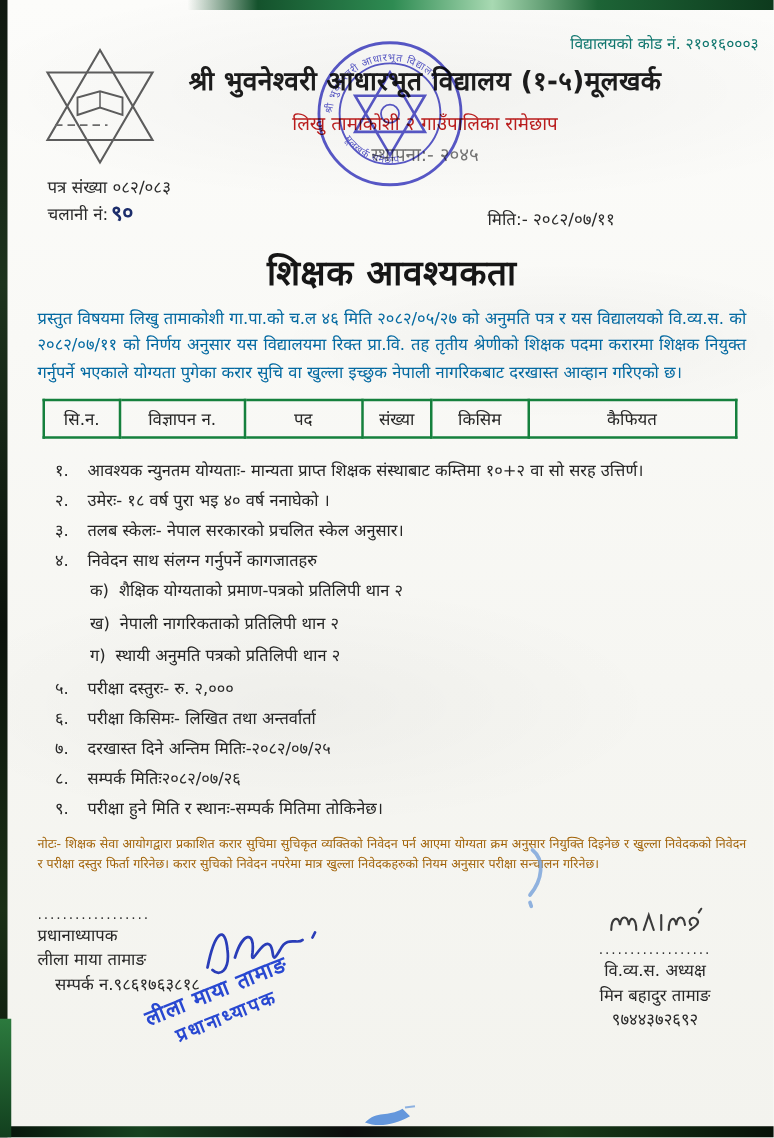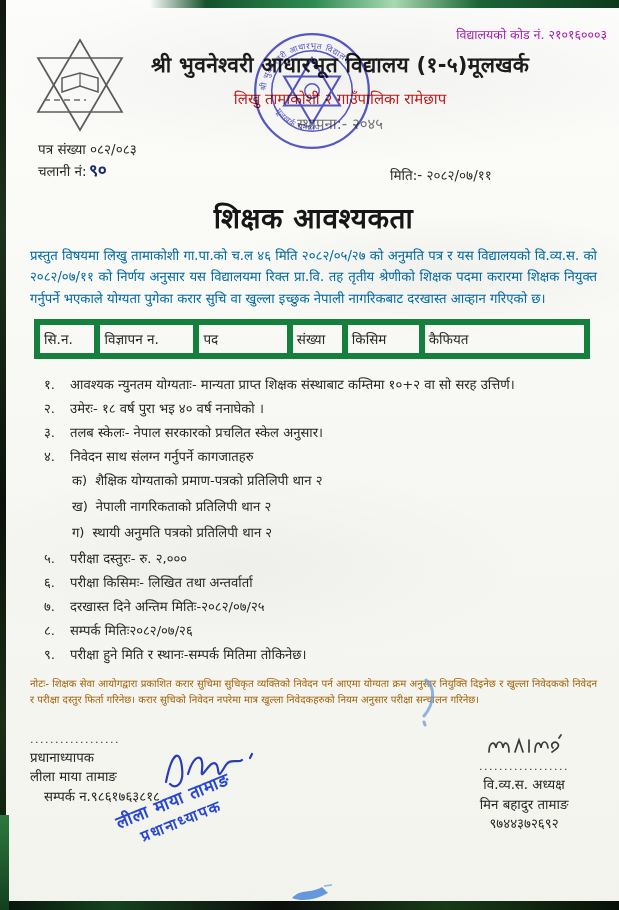--- a/index.html
+++ b/index.html
@@ -15,42 +15,42 @@
   .edge-left{position:absolute;left:0;top:0;width:6px;height:100%;
     background:linear-gradient(180deg,#101810 0%,#1d331d 25%,#0b120b 55%,#1a2f16 80%,#0a140a 100%);}
   .edge-top{position:absolute;left:150px;right:0;top:0;height:8px;
     background:linear-gradient(90deg,rgba(10,40,20,0) 0%,#14522c 12%,#2e8b52 35%,#a8d9b2 52%,#1d6436 70%,#0d3a1d 100%);}
   .edge-bottom{position:absolute;left:0;right:0;bottom:0;height:9px;
     background:linear-gradient(90deg,#07130a,#16421f 18%,#0c0d0c 45%,#183a18 72%,#081108 100%);}
   .edge-bl{position:absolute;left:0;bottom:0;width:9px;height:95px;
     background:linear-gradient(180deg,#2c7a3e,#123f1e);}
 
   .logo{position:absolute;left:30px;top:32px;width:100px;height:108px;}
-  .school-code{position:absolute;top:26px;right:12px;font-size:12.5px;color:#a21caf;}
+  .school-code{position:absolute;top:26px;right:12px;font-size:12.5px;color:#0f766e;}
   .title{position:absolute;top:50px;left:105px;width:470px;text-align:center;
     font-size:21px;font-weight:bold;color:#1c1c1c;letter-spacing:0.3px;}
   .address{position:absolute;top:88px;left:105px;width:470px;text-align:center;
     font-size:15px;color:#b91c1c;}
   .established{position:absolute;top:113px;left:105px;width:470px;text-align:center;
     font-size:15px;color:#737373;}
   .stamp-header{position:absolute;left:250px;top:28px;width:124px;height:126px;
     opacity:0.85;mix-blend-mode:multiply;}
   .letter-no{position:absolute;left:38px;top:140px;font-size:13.5px;}
   .chalani{position:absolute;left:38px;top:158px;font-size:13.5px;}
   .chalani .hand{display:inline-block;font-size:17px;font-weight:bold;color:#1c2d6b;
     transform:rotate(-4deg);margin-left:2px;}
   .date-line{position:absolute;left:390px;top:166px;font-size:13.5px;}
 
   .doc-body{position:absolute;top:198px;left:30px;width:567px;}
   .notice-heading{text-align:center;font-size:28px;font-weight:bold;color:#161616;
     margin:0 0 9px 0;letter-spacing:0.5px;}
   .body-para{font-size:13.2px;line-height:1.62;text-align:justify;margin:0;color:#0369a1;}
 
   table.vac{width:98%;margin:10px auto 0 4px;border-collapse:collapse;}
-  table.vac th,table.vac td{border:6px solid #15803d;text-align:left;
+  table.vac th,table.vac td{border:2px solid #15803d;text-align:center;
     font-size:13.5px;font-weight:normal;color:#262626;padding:3px 4px;}
   table.vac th{height:22px;}
   table.vac td{height:28px;}
   .c-sn{width:11%}.c-ad{width:18%}.c-pad{width:17%}.c-qty{width:10%}.c-kind{width:14%}.c-rem{width:30%}
 
   .cond-list{margin:16px 0 0 14px;}
   .cond-item{display:flex;gap:11px;margin-bottom:6px;font-size:13.1px;color:#262626;}
   .cond-item .num{min-width:15px;}
   .sub-list{margin:6px 0 0 28px;}
   .sub-item{display:flex;gap:8px;margin-bottom:8px;font-size:13.1px;color:#262626;}

